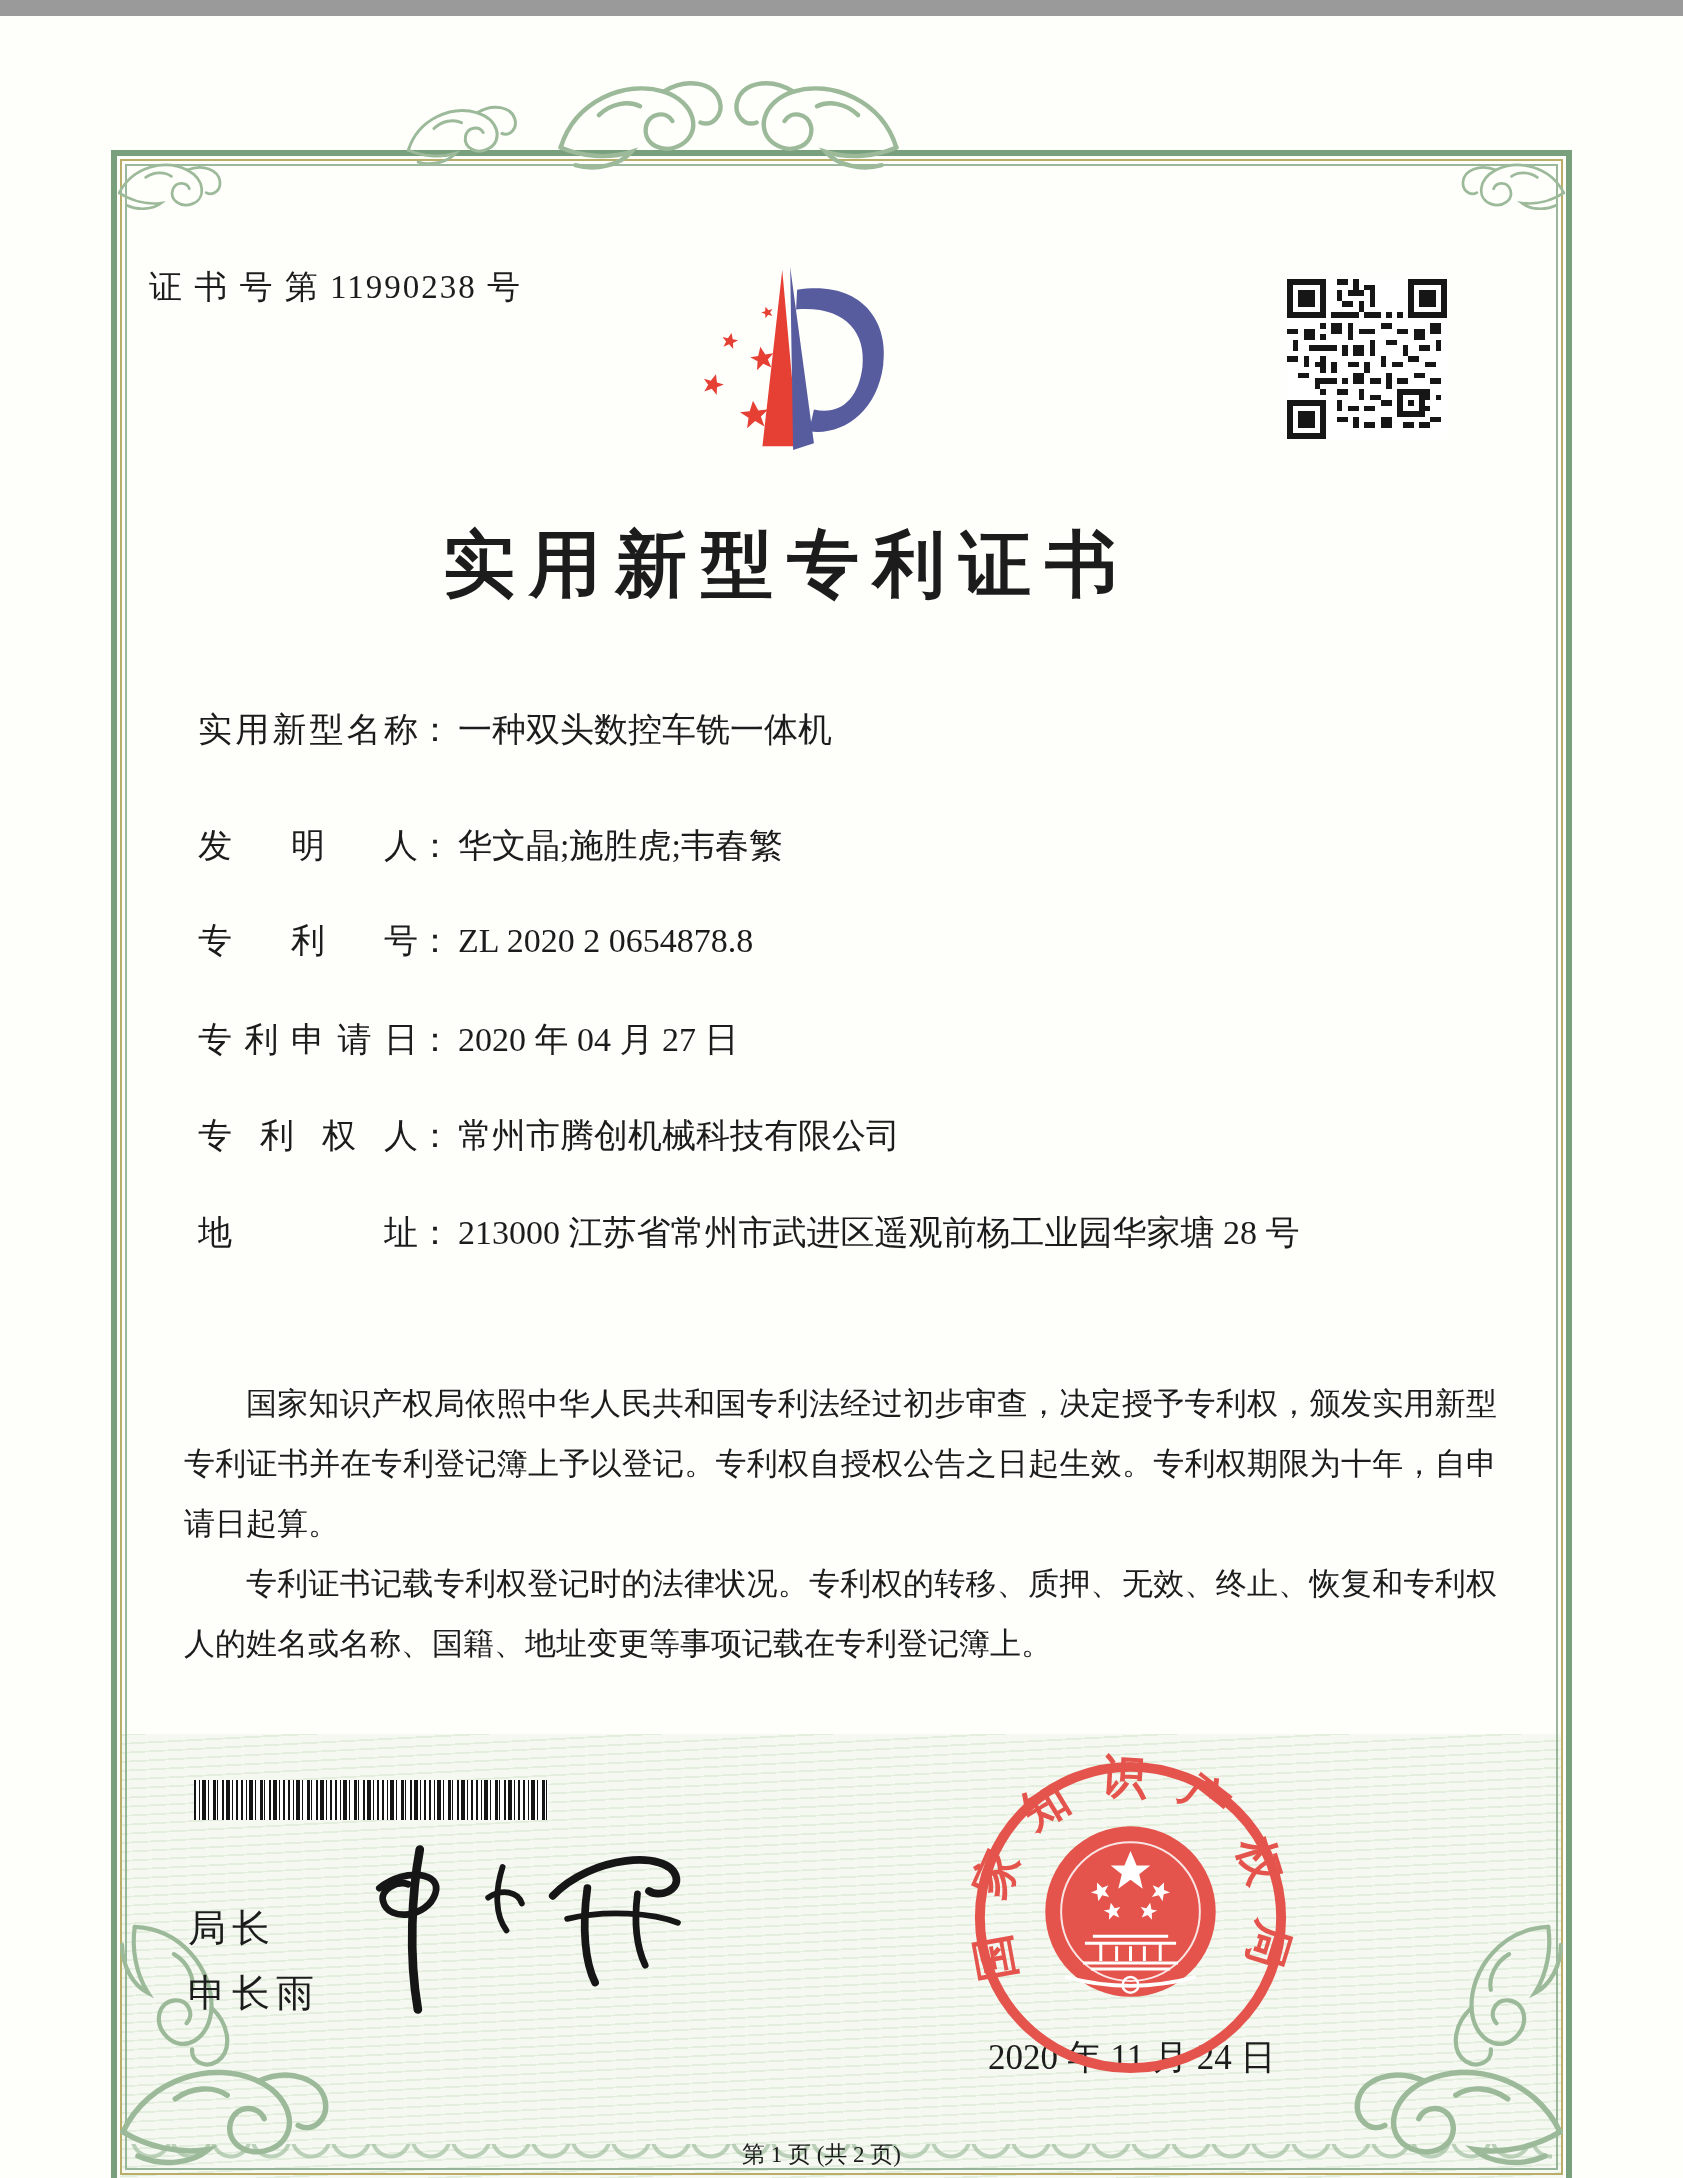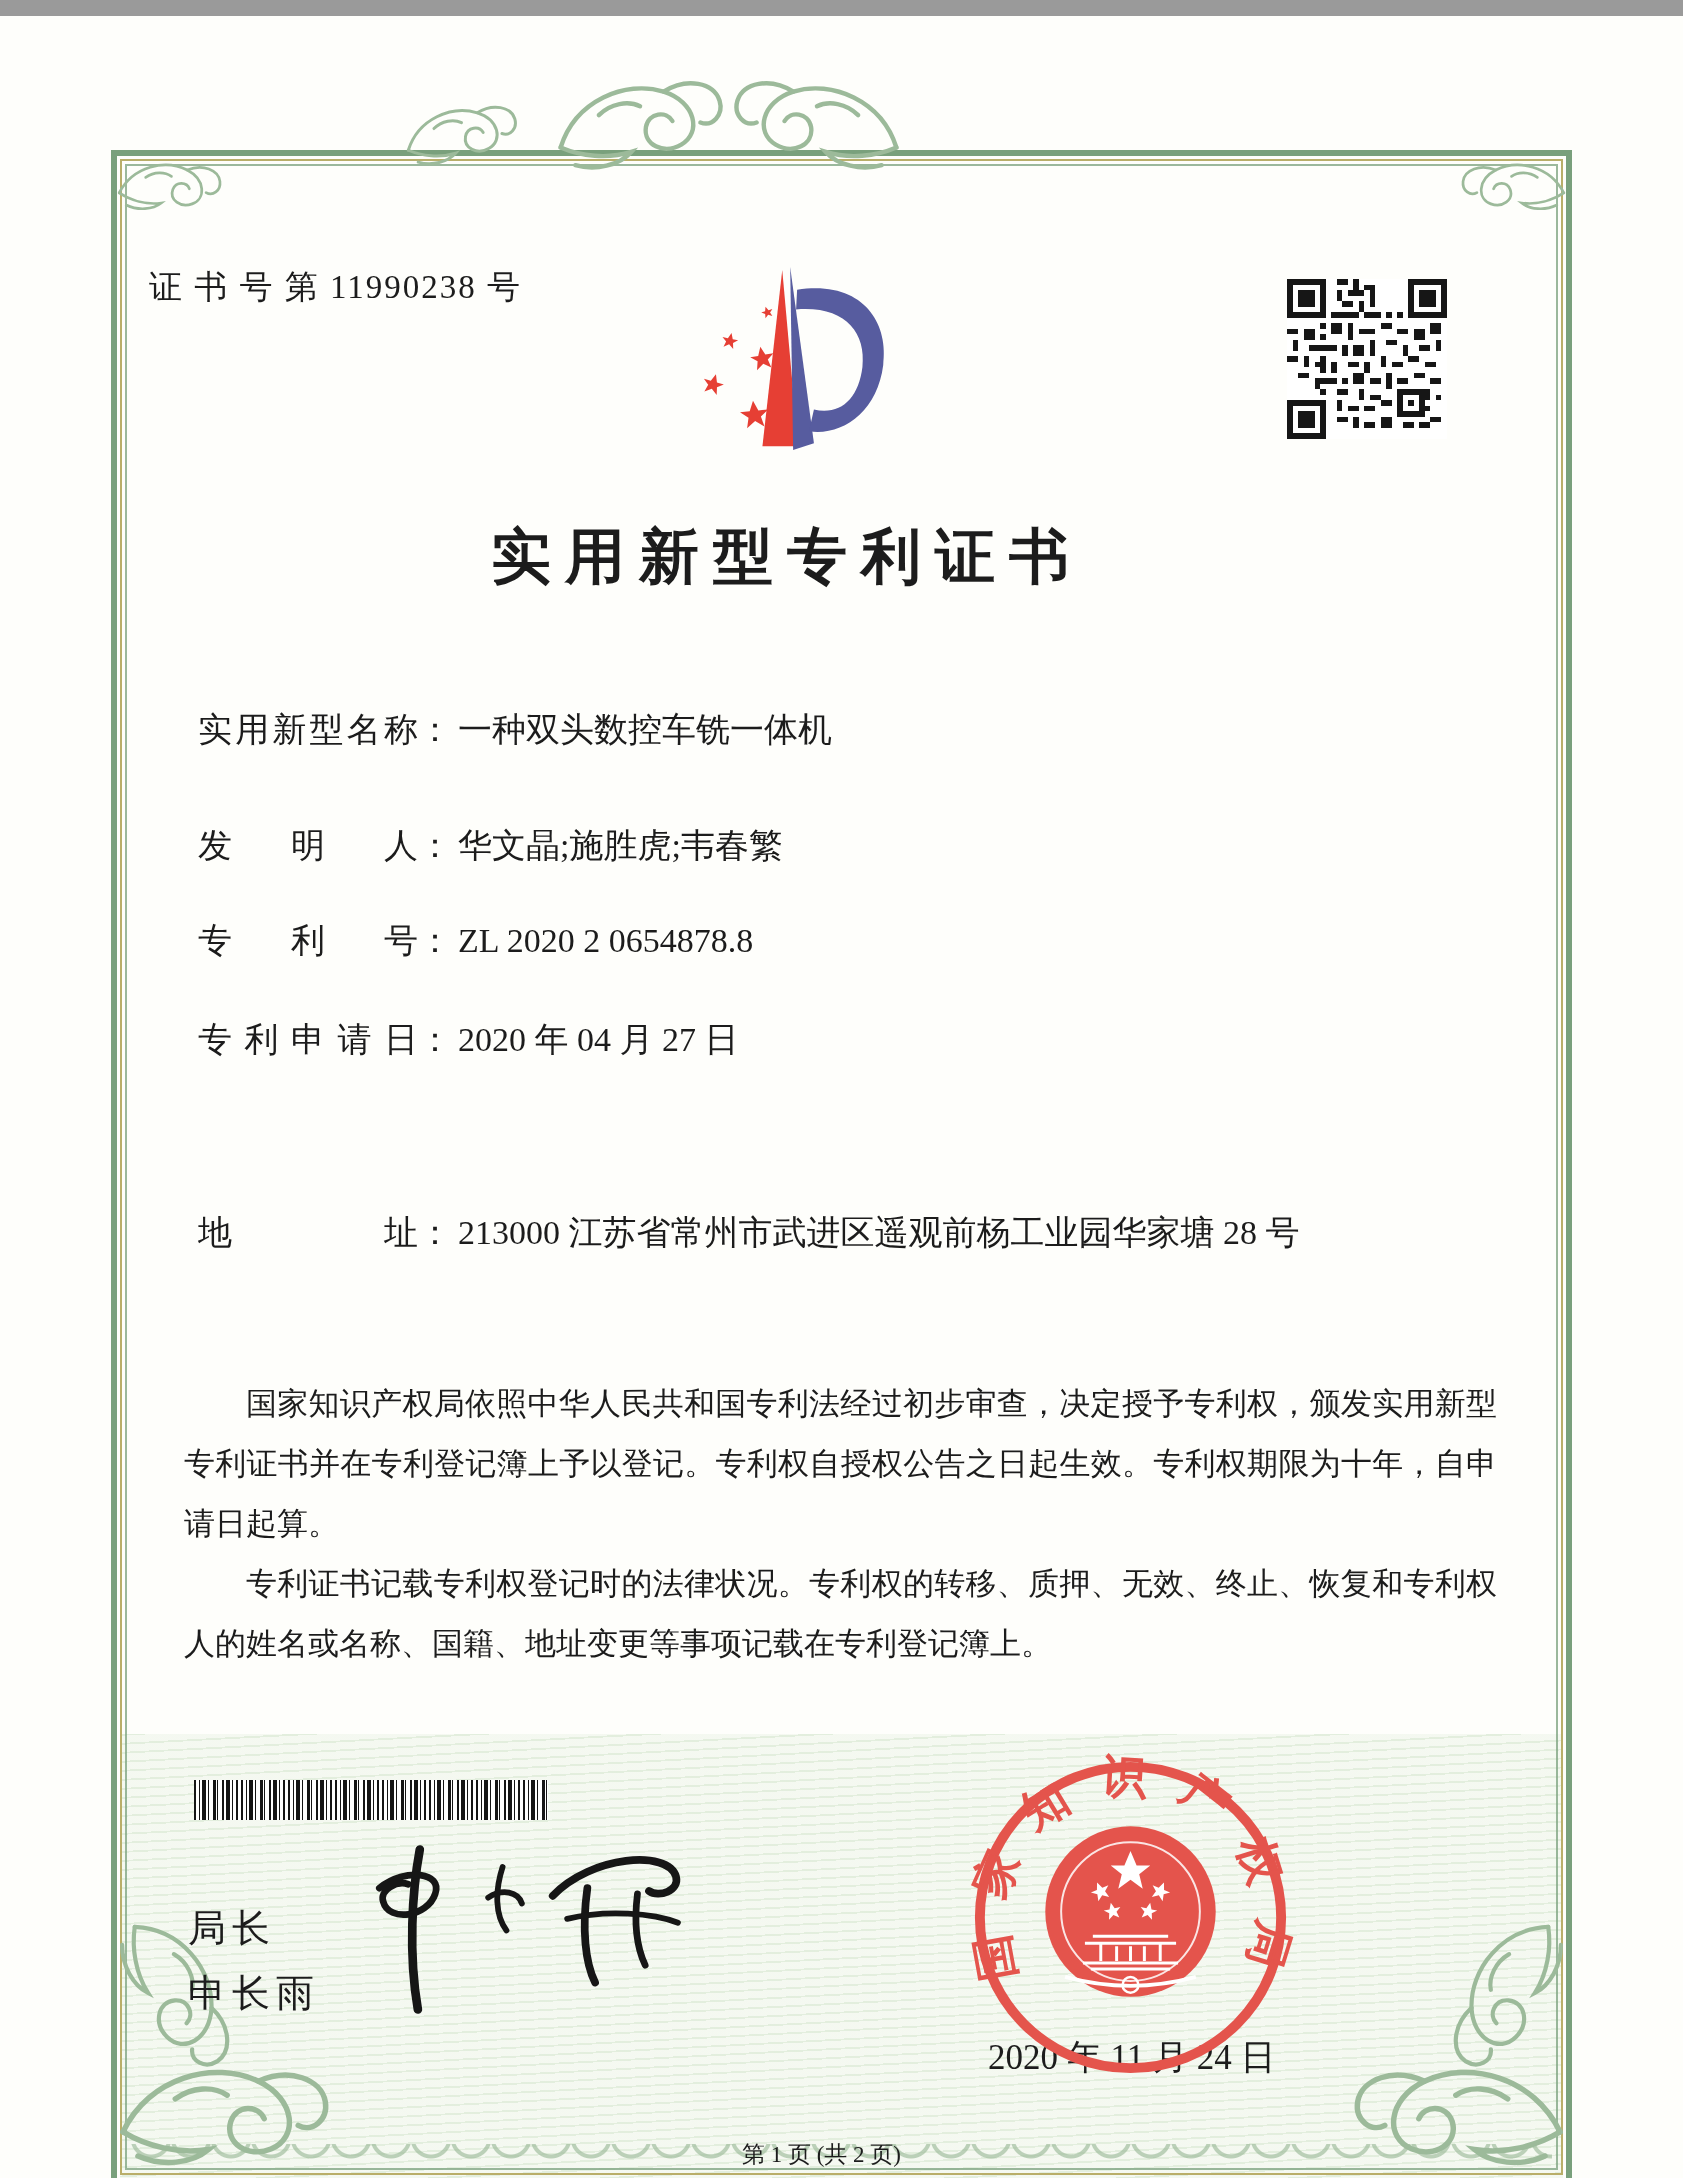--- a/index.html
+++ b/index.html
@@ -28,21 +28,21 @@
     background-image:radial-gradient(circle at 20px -6px,
       rgba(255,255,255,0) 16px,var(--ornament-green,#9cba9a) 17px,
       var(--ornament-green,#9cba9a) 20px,rgba(255,255,255,0) 21px);
     background-size:40px 34px;background-repeat:repeat-x;opacity:.65;
   }
   .orn{position:absolute;color:var(--ornament-green,#9cba9a);}
   .cert-no{position:absolute;left:149px;top:249px;font-size:33px;letter-spacing:2px;white-space:nowrap;}
   .logo-svg{position:absolute;left:693px;top:246px;}
   .qr-svg{position:absolute;left:1287px;top:263px;}
   .title{position:absolute;left:0;right:109px;top:501px;margin:0;text-align:center;
-    font-size:60px;font-weight:bold;letter-spacing:14px;white-space:nowrap;}
+    font-size:72px;font-weight:bold;letter-spacing:14px;white-space:nowrap;}
   .field{position:absolute;left:198px;font-size:34px;white-space:nowrap;line-height:46px;}
   .flabel{display:inline-block;width:220px;text-align:justify;text-align-last:justify;vertical-align:top;}
   .fval{margin-left:6px;text-align:center;}
   .subfield{position:absolute;left:606px;top:0;white-space:nowrap;}
   .f0{top:691px}.f1{top:807px}.f2{top:902px}.f3{top:1001px}.f4{top:1097px}.f5{top:1194px}.f6{top:1290px;width:1188px}
   .paras{position:absolute;left:184px;top:1358px;width:1313px;
     font-size:31px;line-height:60px;text-align:justify;}
   .paras p{margin:0;text-indent:2em;}
   .barcode{position:absolute;left:194px;top:1764px;width:354px;height:40px;
     background:repeating-linear-gradient(90deg,
@@ -156,20 +156,23 @@
     <span class="flabel">实用新型名称</span><span>：</span><span class="fval">一种双头数控车铣一体机</span>
   </div>
   <div class="field f1">
     <span class="flabel">发明人</span><span>：</span><span class="fval">华文晶;施胜虎;韦春繁</span>
   </div>
   <div class="field f2">
     <span class="flabel">专利号</span><span>：</span><span class="fval">ZL 2020 2 0654878.8</span>
   </div>
   <div class="field f3">
     <span class="flabel">专利申请日</span><span>：</span><span class="fval">2020 年 04 月 27 日</span>
+  </div>
+  <div class="field f4">
+    <span class="flabel">专利权人</span><span>：</span><span class="fval">常州市腾创机械科技有限公司</span>
   </div>
   <div class="field f5">
     <span class="flabel">地址</span><span>：</span><span class="fval">213000 江苏省常州市武进区遥观前杨工业园华家塘 28 号</span>
   </div>
 
   <div class="paras">
     <p>国家知识产权局依照中华人民共和国专利法经过初步审查，决定授予专利权，颁发实用新型专利证书并在专利登记簿上予以登记。专利权自授权公告之日起生效。专利权期限为十年，自申请日起算。</p>
     <p>专利证书记载专利权登记时的法律状况。专利权的转移、质押、无效、终止、恢复和专利权人的姓名或名称、国籍、地址变更等事项记载在专利登记簿上。</p>
   </div>
 

